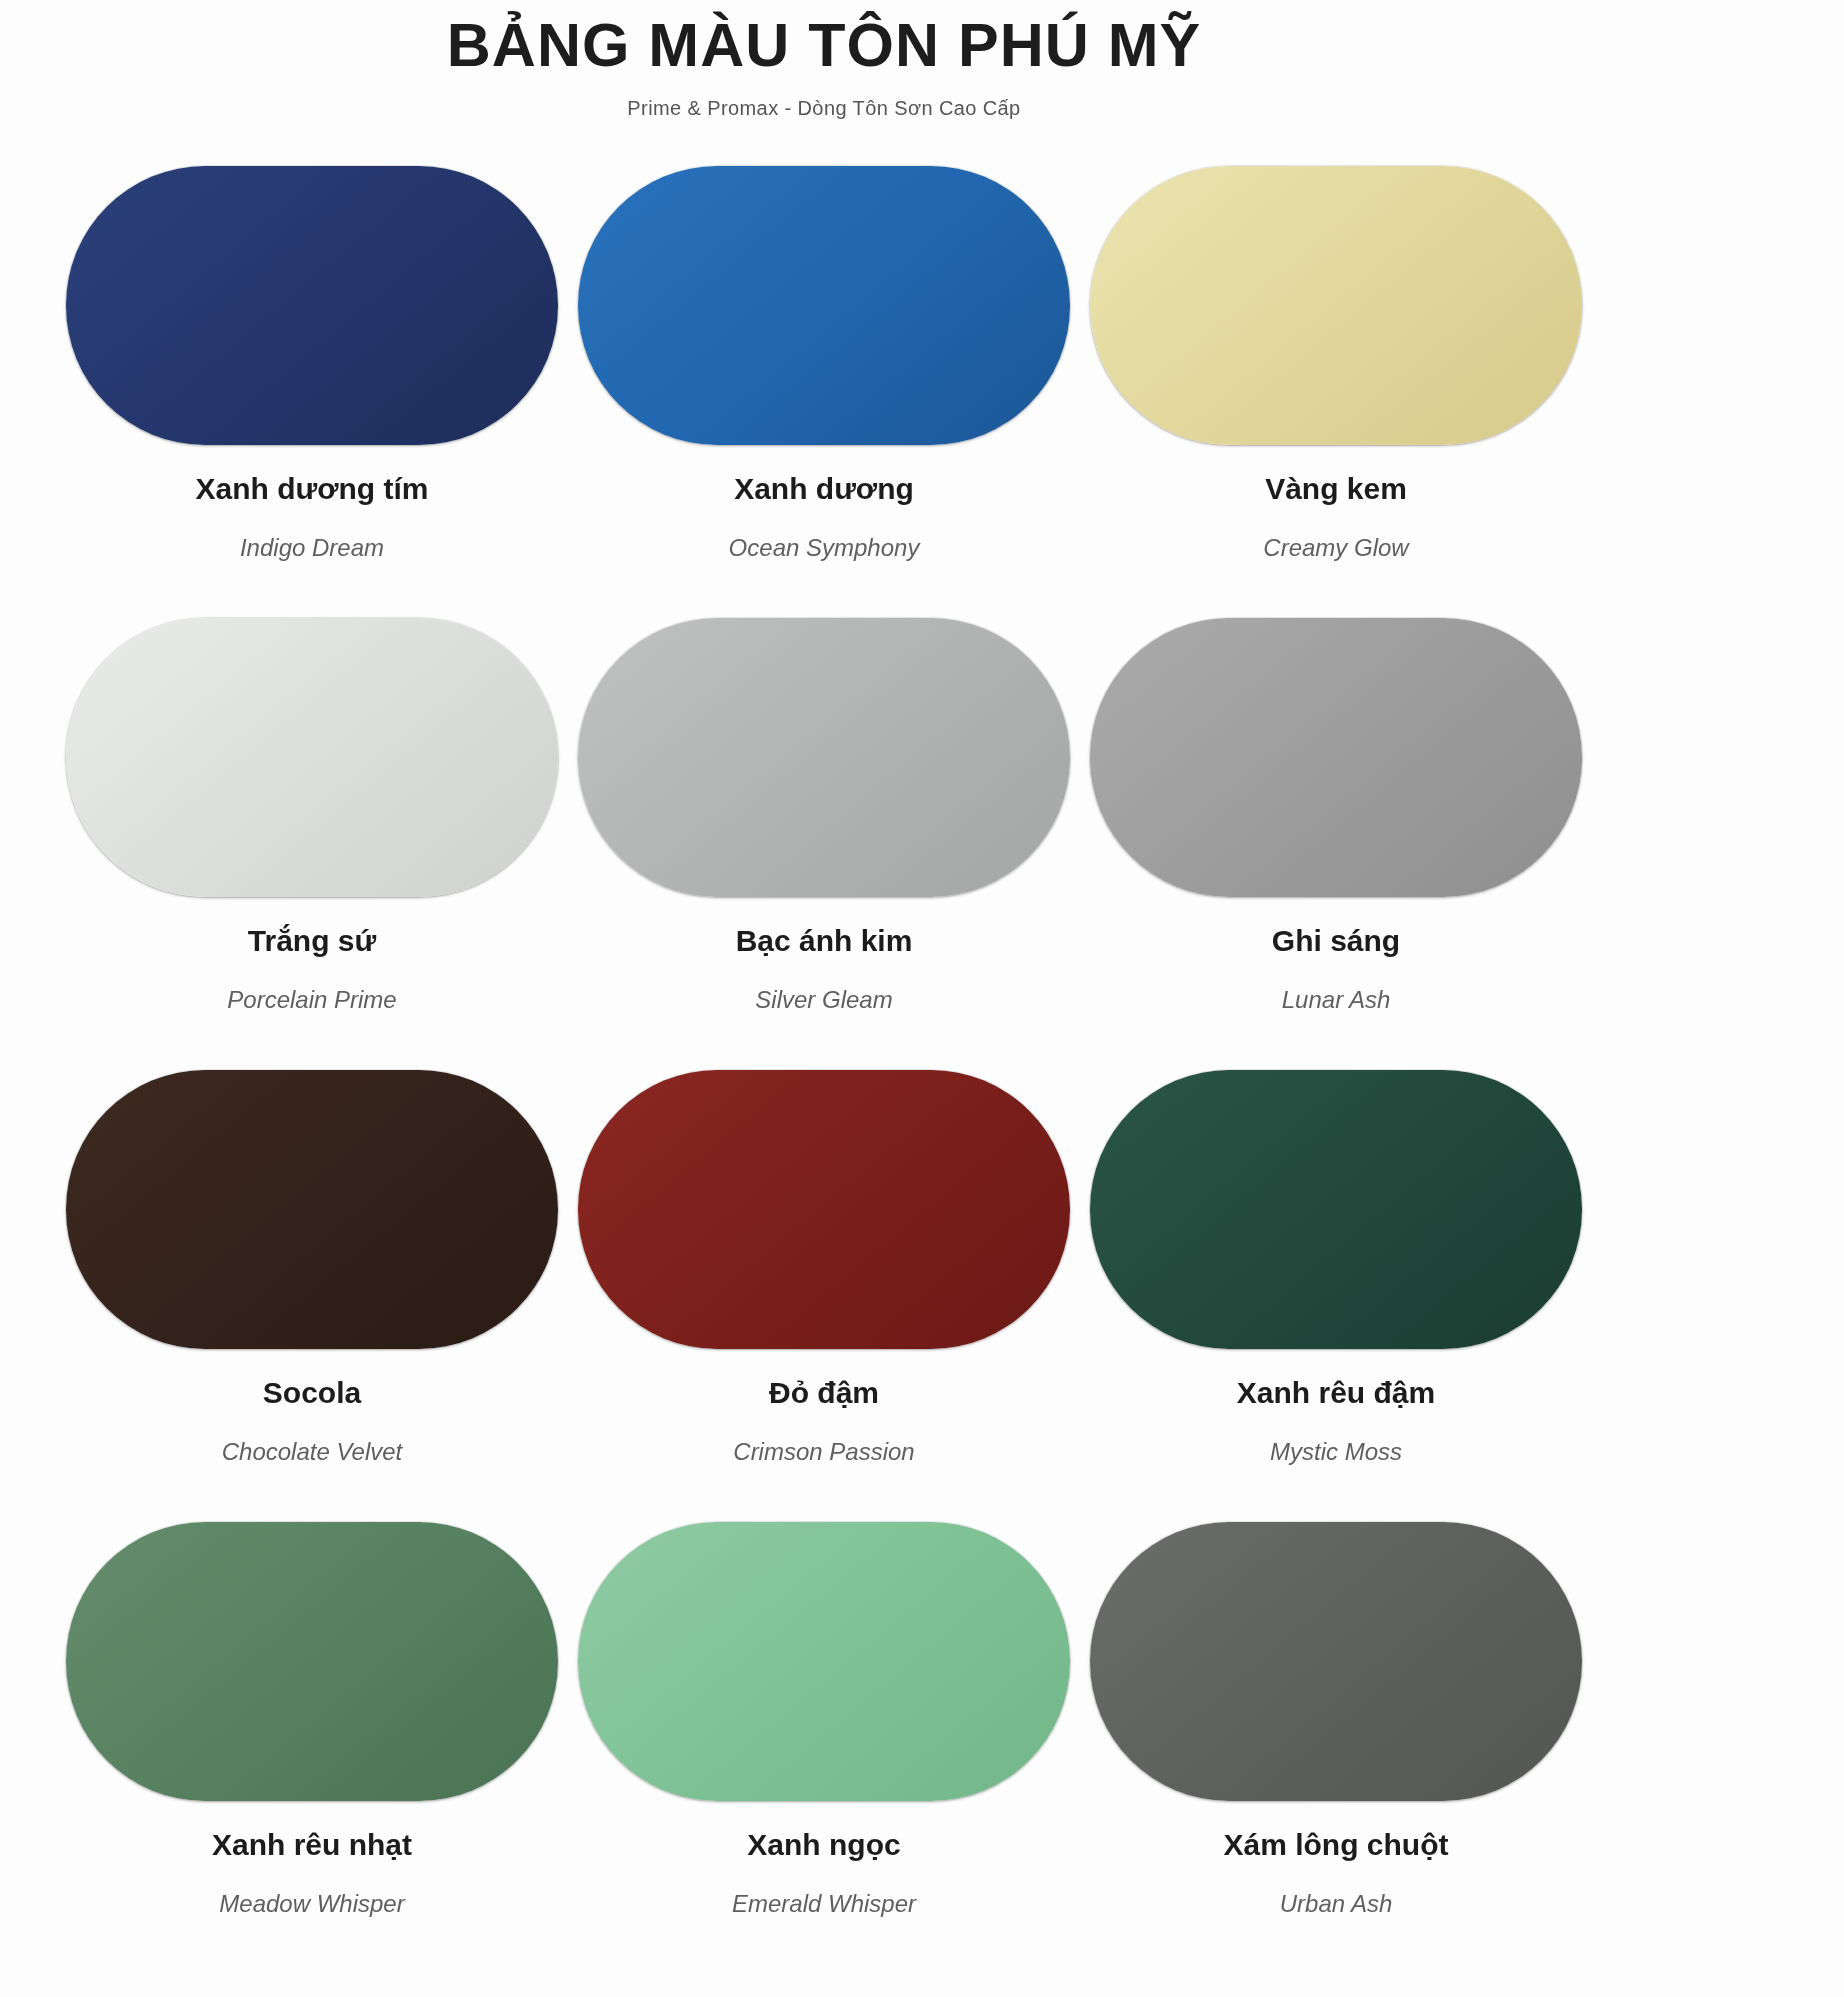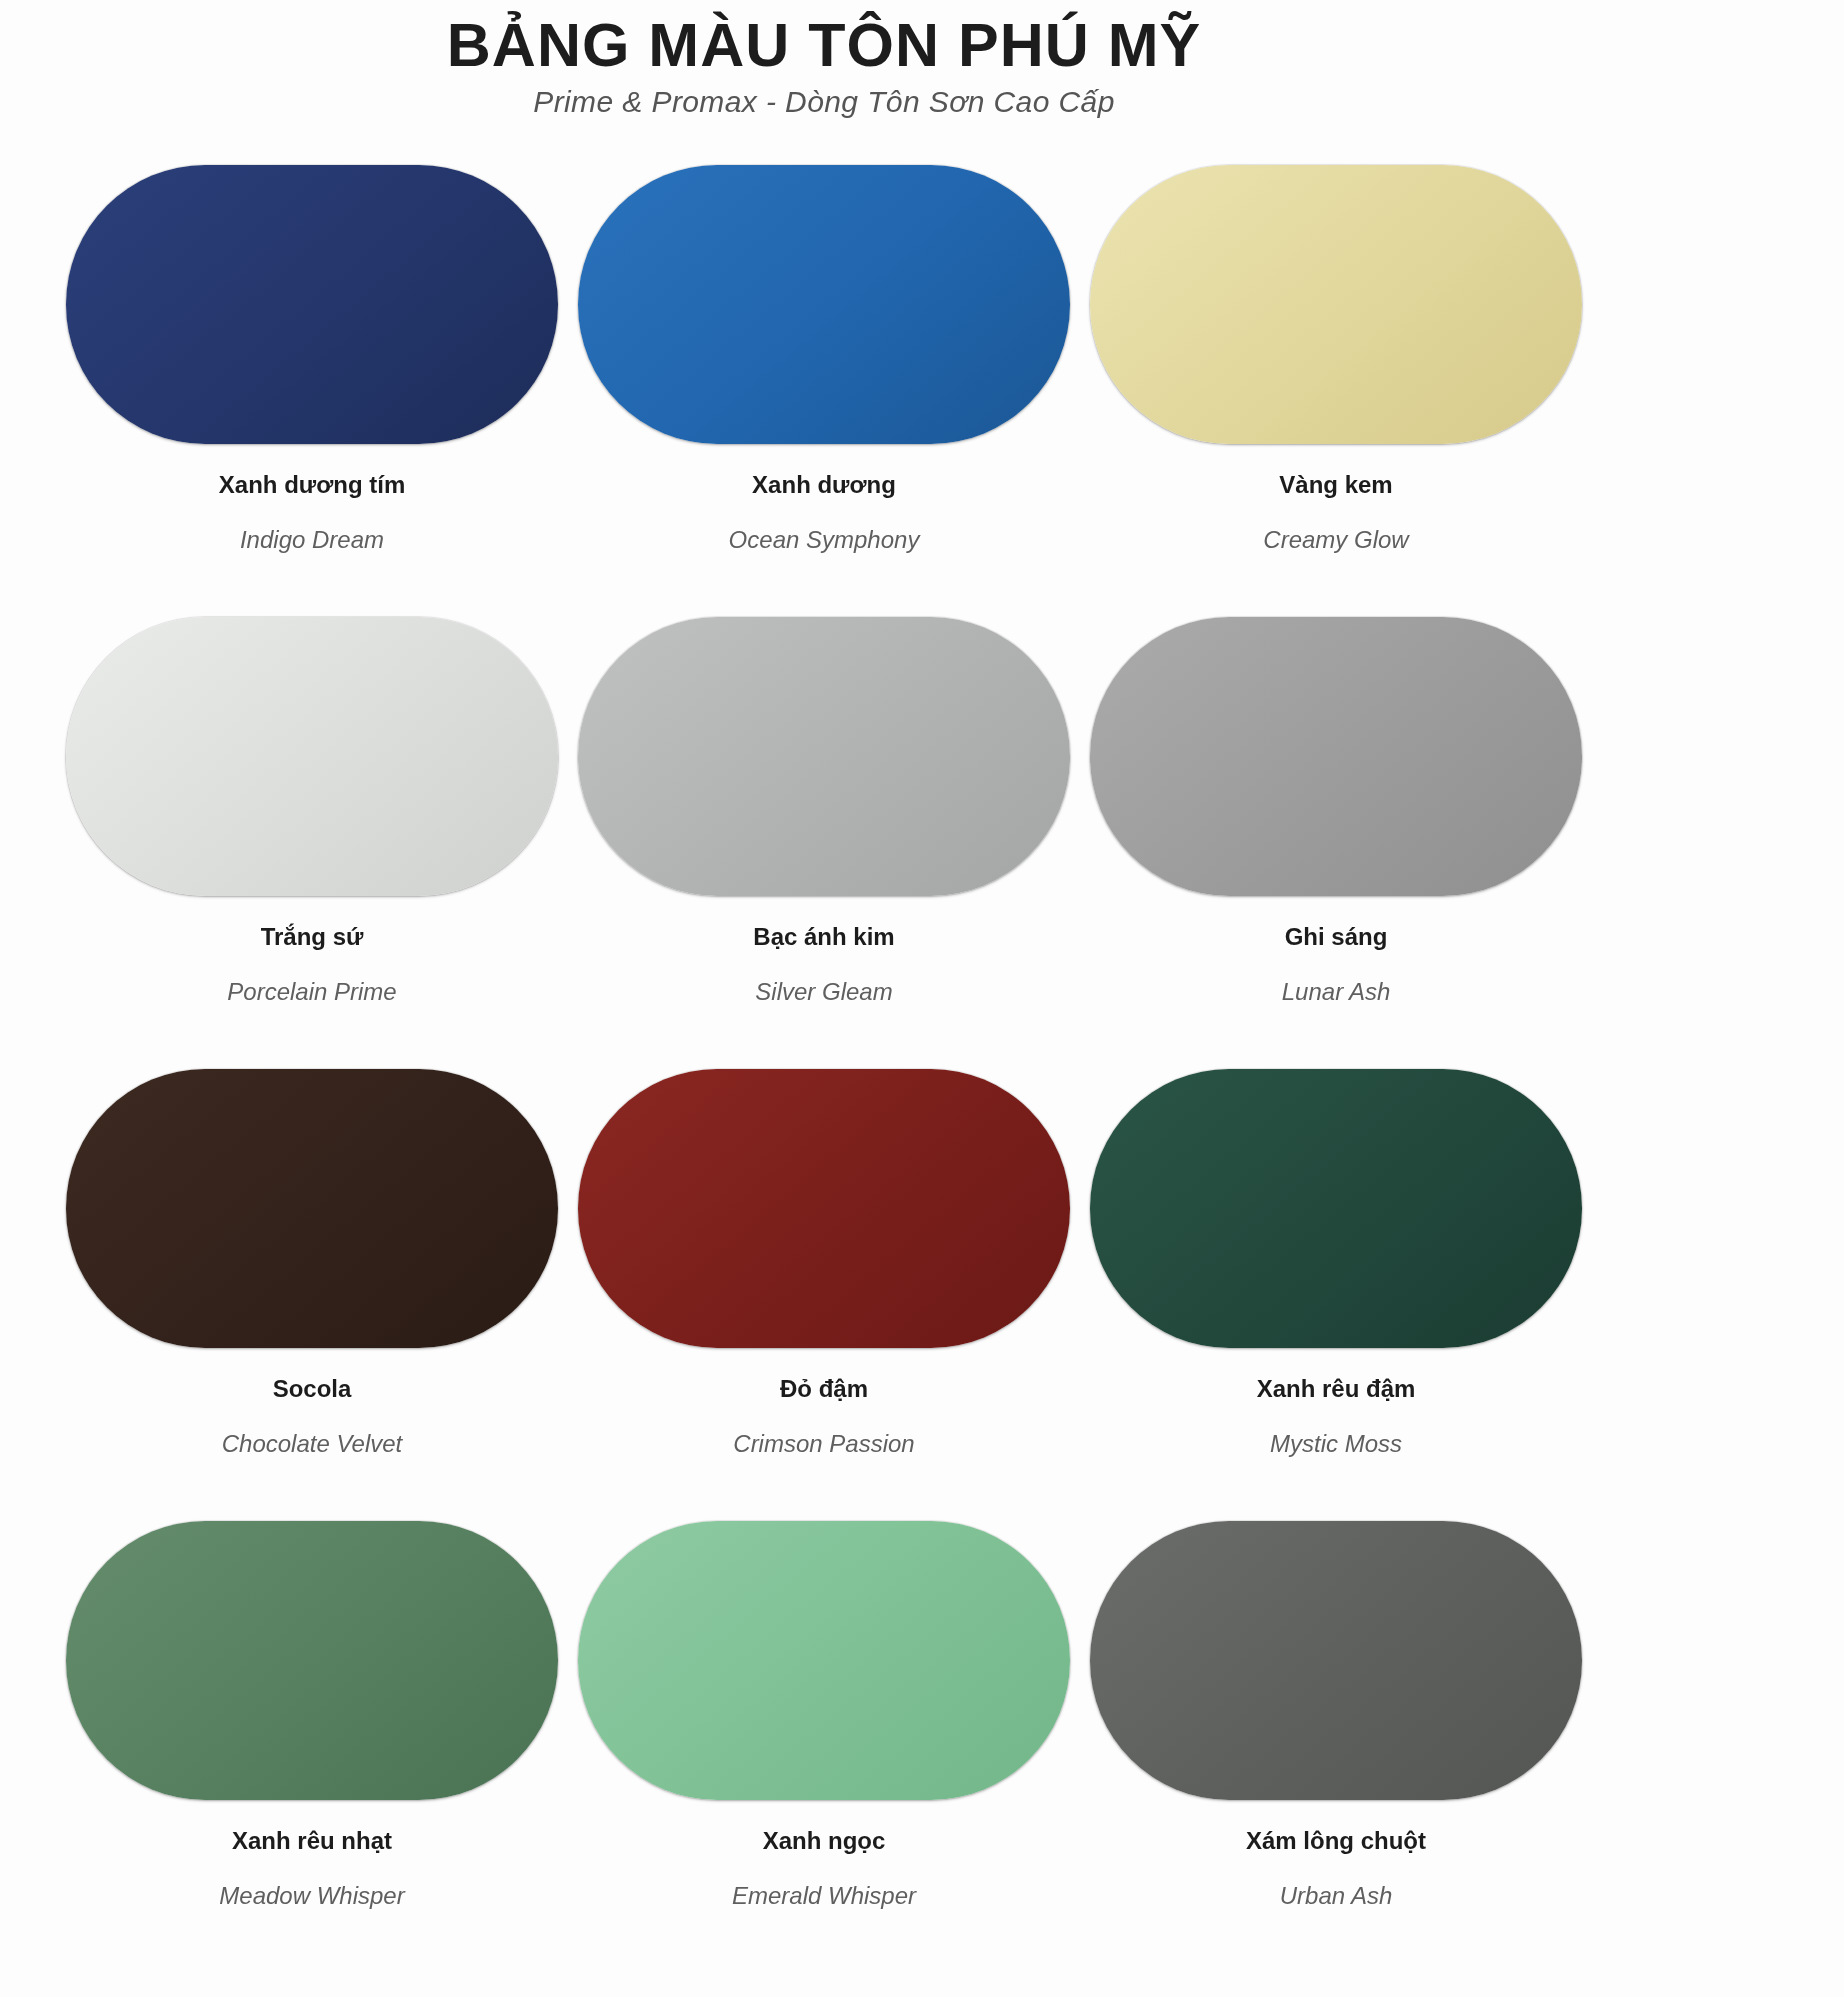--- a/index.html
+++ b/index.html
@@ -31,24 +31,23 @@
   .title {
     font-size: 61px;
     font-weight: bold;
     color: #1d1d1d;
     letter-spacing: 1px;
     line-height: 1.05;
     margin: 0;
     padding: 0 38px;
   }
   .subtitle {
-    font-size: 30px;
-    font-style: italic;
+    font-size: 20px;
     color: #555555;
-    margin-top: 8px;
+    margin-top: 20px;
     letter-spacing: 0.4px;
   }
 
   
   .swatch-grid {
     margin-top: 46px;
     padding: 0 56px;
     display: grid;
     grid-template-columns: repeat(3, 1fr);
     grid-auto-rows: 452px;
@@ -68,21 +67,21 @@
     width: 492px;
     max-width: 100%;
     height: 279px;
     border-radius: 139px / 139px;
     box-shadow: 0 1px 2.9px rgba(0,0,0,0.30), 0 0 0 1px rgba(0,0,0,0.06);
     position: relative;
   }
 
   .chip-name {
     margin-top: 27px;
-    font-size: 24px;
+    font-size: 30px;
     font-weight: bold;
     color: #1c1c1c;
     text-align: center;
     line-height: 1.15;
   }
 
   .chip-alias {
     margin-top: 27px;
     font-size: 24px;
     font-style: italic;

